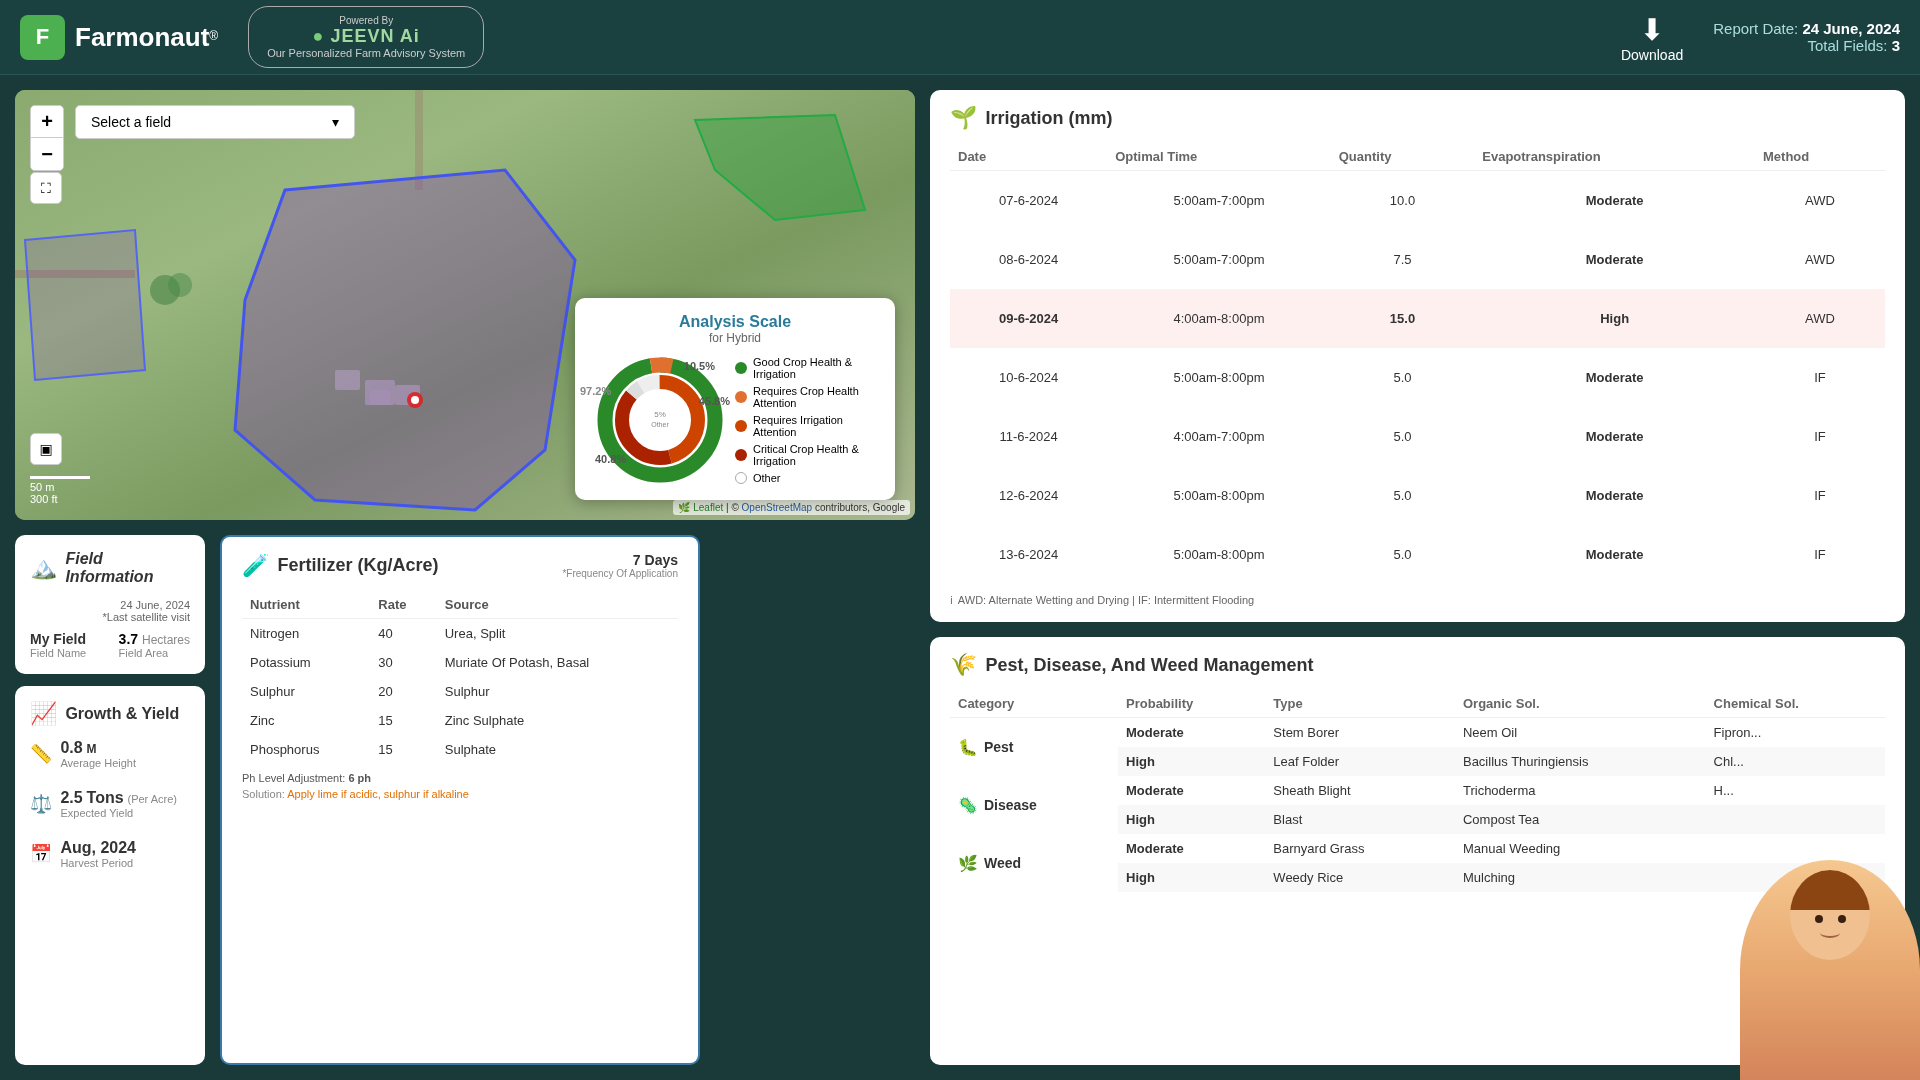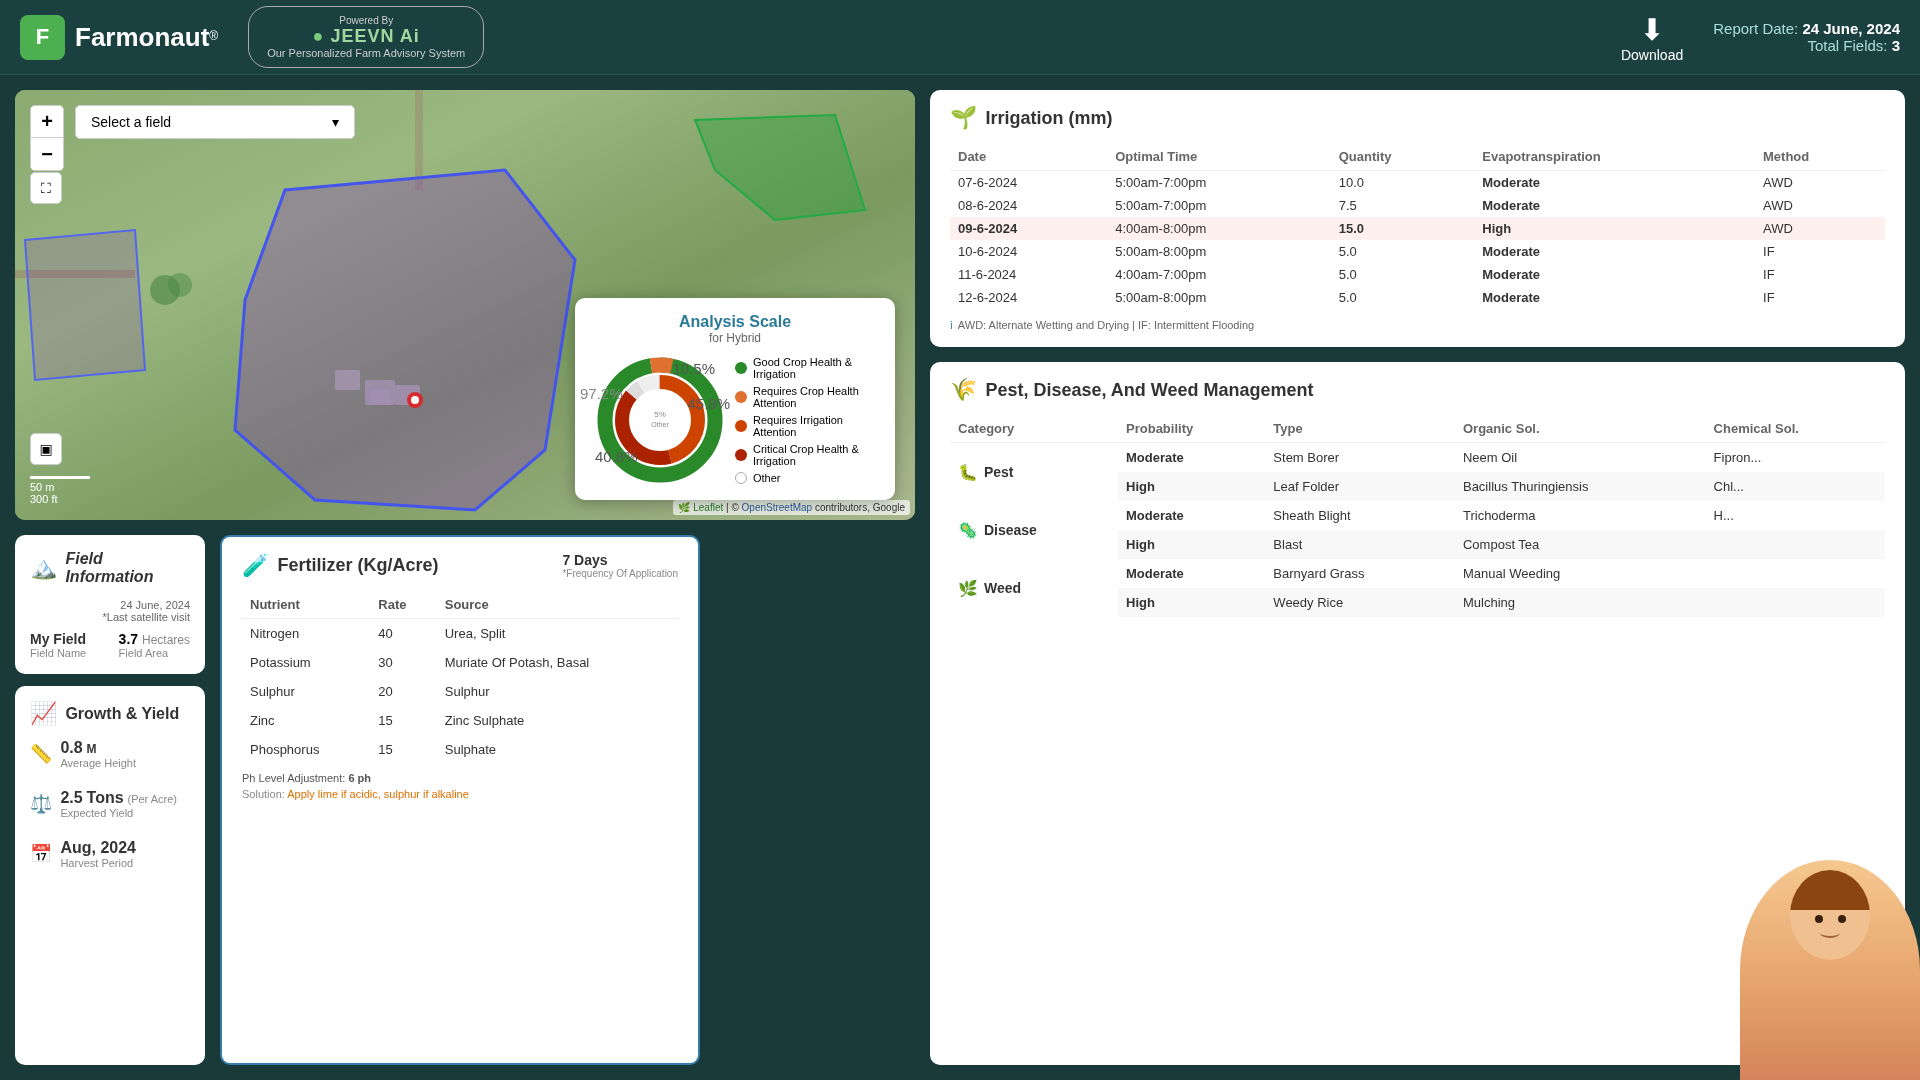--- a/index.html
+++ b/index.html
@@ -195,22 +195,22 @@
       gap: 10px;
     }
     #donut-chart {
       width: 130px; height: 130px;
       position: relative;
       flex-shrink: 0;
     }
     #donut-svg { width: 130px; height: 130px; }
     .pct-label {
       position: absolute;
-      font-size: 15px;
-      font-weight: normal;
+      font-size: 11px;
+      font-weight: bold;
       color: #555;
     }
     #pct-972 { top: 30px; left: -15px; color: #888; }
     #pct-105 { top: 5px; right: 10px; }
     #pct-458 { top: 40px; right: -5px; }
     #pct-408 { bottom: 20px; left: 0px; }
 
     #chart-legend {
       display: flex;
       flex-direction: column;
@@ -286,21 +286,21 @@
     }
     #fert-header {
       display: flex; align-items: center; justify-content: space-between;
       margin-bottom: 12px;
     }
     #fert-title-area {
       display: flex; align-items: center; gap: 8px;
     }
     #fert-icon { font-size: 22px; color: #3a7aaa; }
     #fert-title { font-size: 18px; font-weight: bold; color: #333; }
-    #fert-days { font-size: 14px; font-weight: bold; color: #333; }
+    #fert-days { text-align: right; font-size: 14px; font-weight: bold; color: #333; }
     #fert-freq { font-size: 10px; color: #888; }
     #fert-table { width: 100%; border-collapse: collapse; }
     #fert-table th { font-size: 13px; font-weight: bold; color: #555; text-align: left; padding: 6px 8px; border-bottom: 1px solid #eee; }
     #fert-table td { font-size: 13px; color: #333; padding: 7px 8px; }
     #fert-footer { font-size: 11px; color: #555; margin-top: 8px; }
     #fert-solution { font-size: 11px; color: #888; margin-top: 4px; }
     #fert-solution a { color: #e07000; text-decoration: none; text-align: center; }
 
     
     #right-panel {
@@ -318,21 +318,21 @@
       flex-shrink: 0;
     }
     #irr-header {
       display: flex; align-items: center; gap: 8px;
       margin-bottom: 12px;
     }
     #irr-icon { font-size: 22px; }
     #irr-title { font-size: 18px; font-weight: bold; color: #333; }
     #irr-table { width: 100%; border-collapse: collapse; }
     #irr-table th { font-size: 13px; color: #666; text-align: left; padding: 6px 8px; border-bottom: 1px solid #eee; font-weight: 600; }
-    #irr-table td { font-size: 13px; color: #333; padding: 4px 8px; }
+    #irr-table td { font-size: 13px; color: #333; padding: 22px 8px; text-align: center; }
     .irr-row-high { background: #fff0f0; }
     .status-moderate { color: #e08000; font-weight: 600; }
     .status-high { color: #cc2200; font-weight: 600; }
     #irr-note {
       font-size: 11px; color: #666; margin-top: 8px;
       display: flex; align-items: center; gap: 5px;
     }
     #irr-note-icon { color: #3a7aaa; }
 
     
@@ -702,20 +702,27 @@
       <td class="status-moderate">Moderate</td>
       <td>IF</td>
     </tr>
             <tr>
       <td style="font-weight:normal">12-6-2024</td>
       <td>5:00am-8:00pm</td>
       <td style="font-weight:normal">5.0</td>
       <td class="status-moderate">Moderate</td>
       <td>IF</td>
     </tr>
+            <tr>
+      <td style="font-weight:normal">13-6-2024</td>
+      <td>5:00am-8:00pm</td>
+      <td style="font-weight:normal">5.0</td>
+      <td class="status-moderate">Moderate</td>
+      <td>IF</td>
+    </tr>
           </tbody>
       </table>
       <div id="irr-note">
         <span id="irr-note-icon">ℹ</span>
         <span>AWD: Alternate Wetting and Drying | IF: Intermittent Flooding</span>
       </div>
     </div>
 
     <div id="pest-panel">
       <div id="pest-header">

